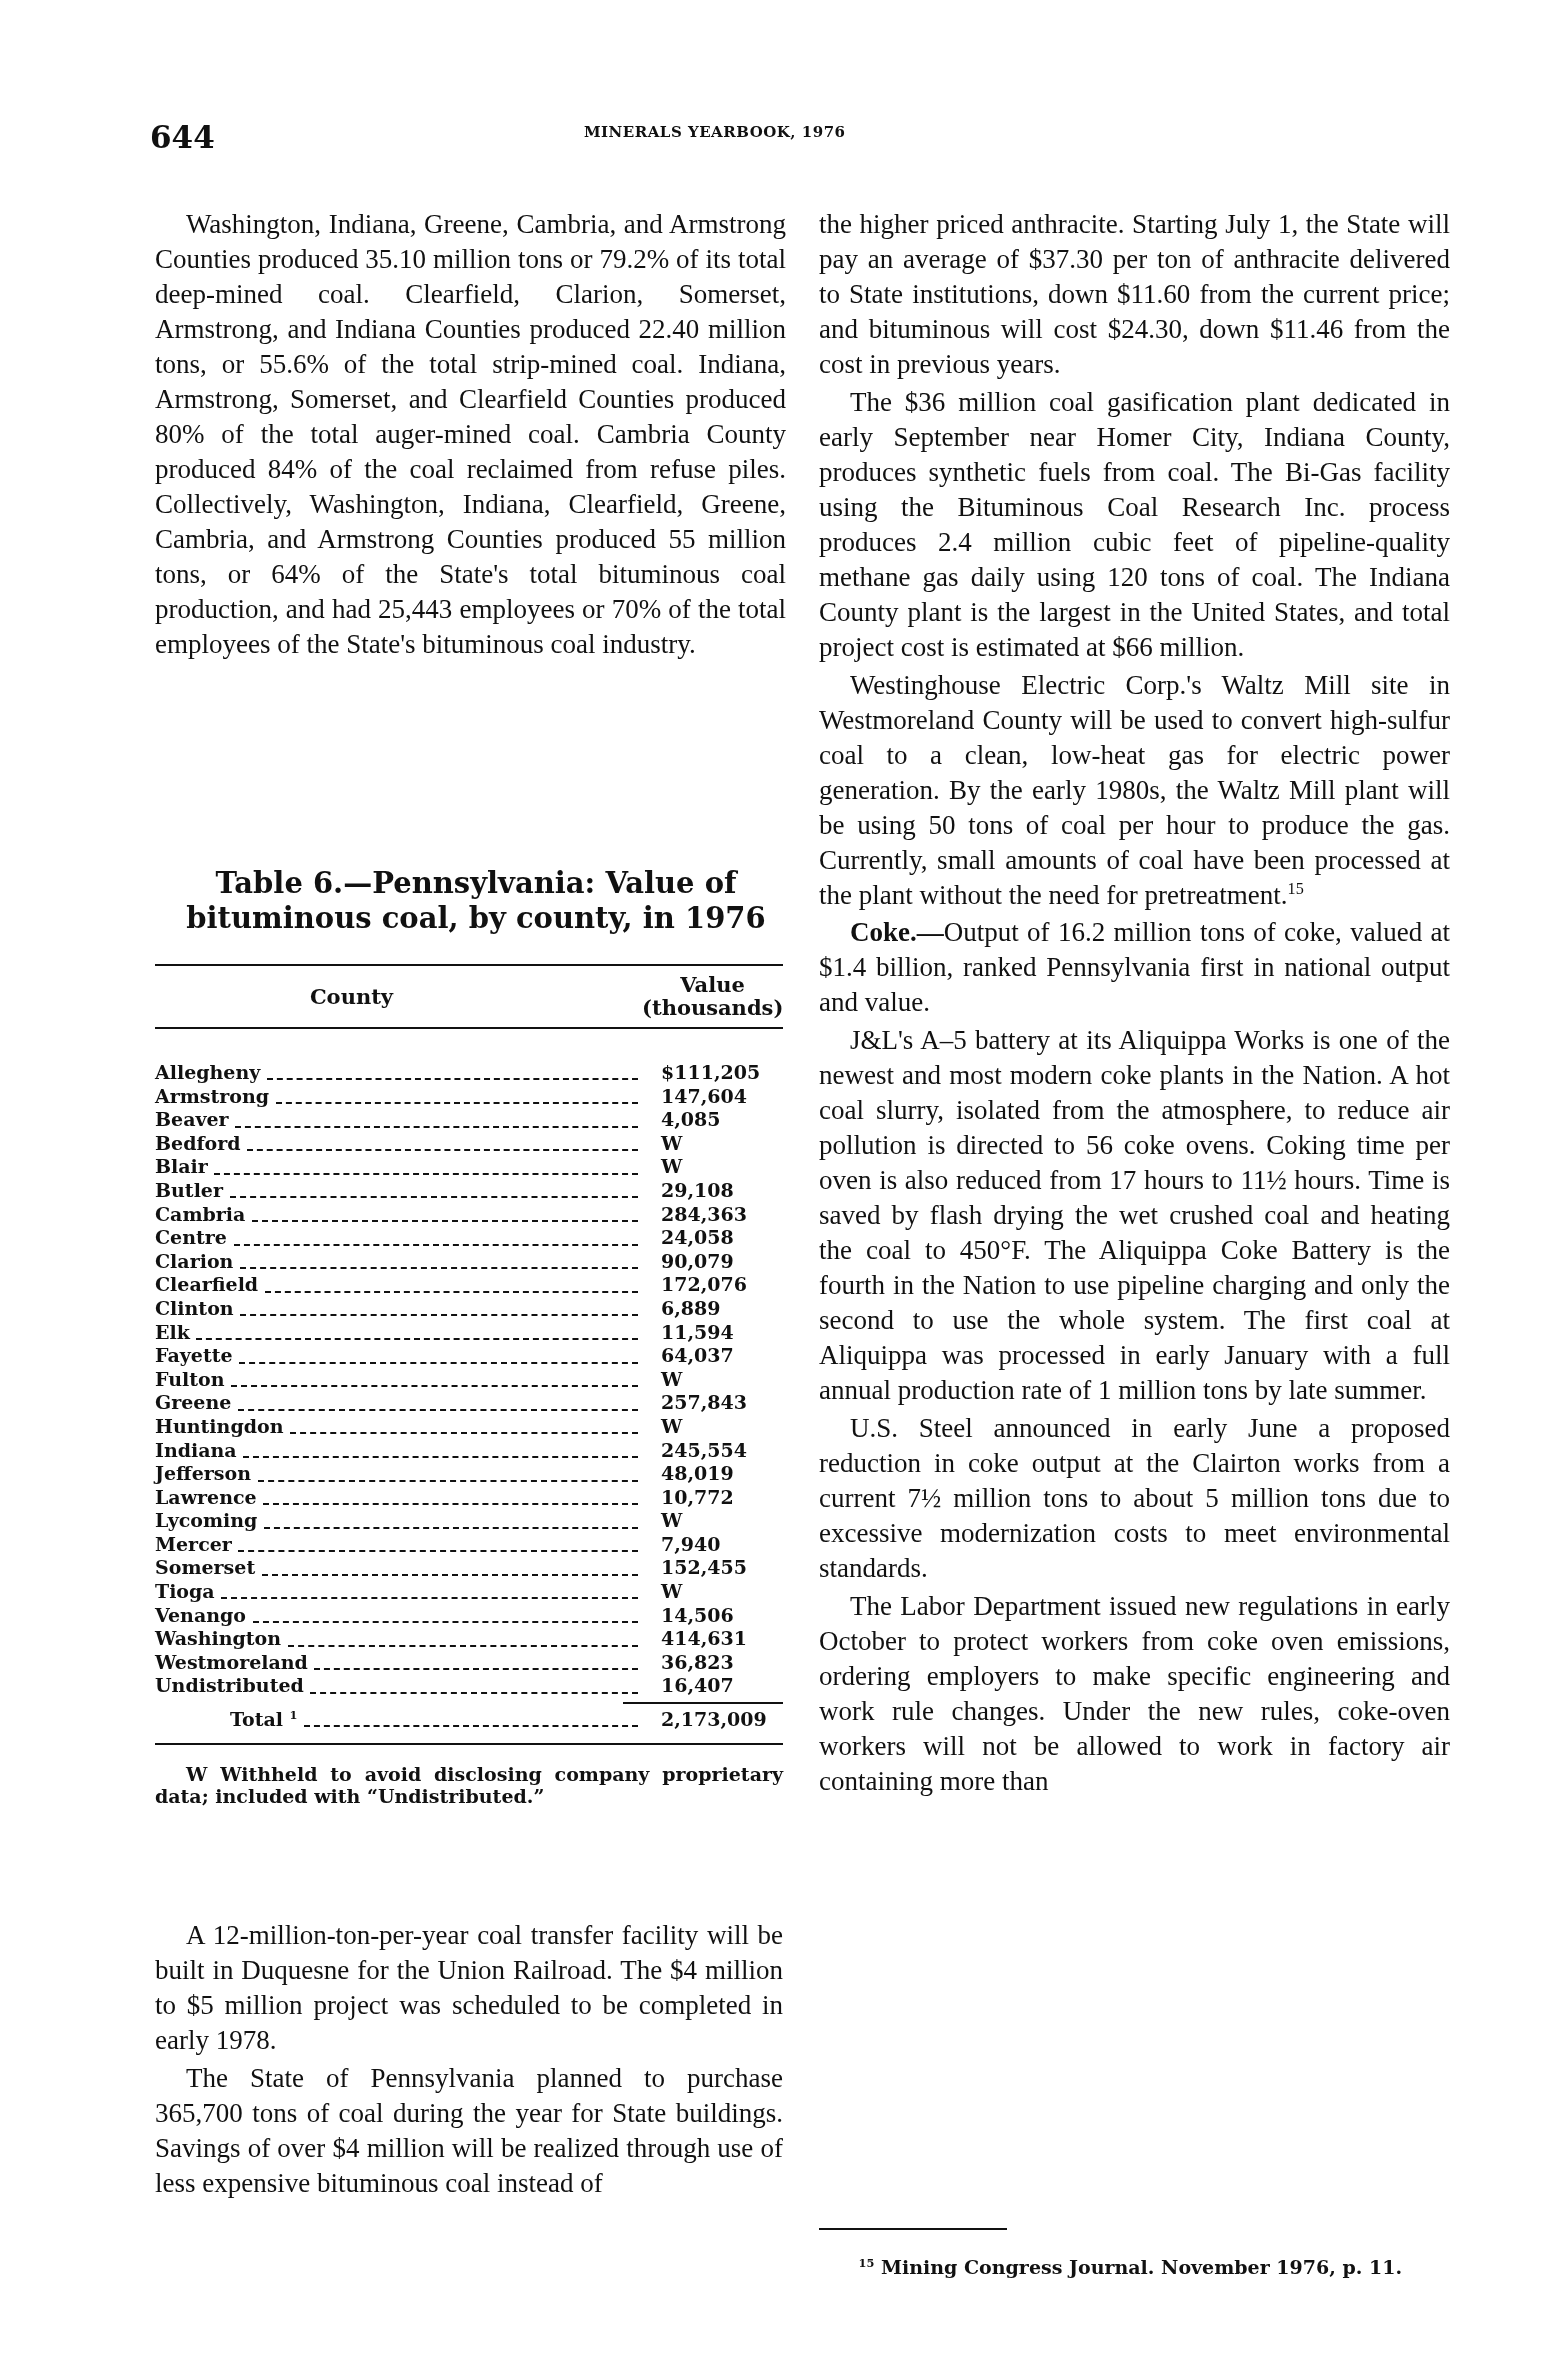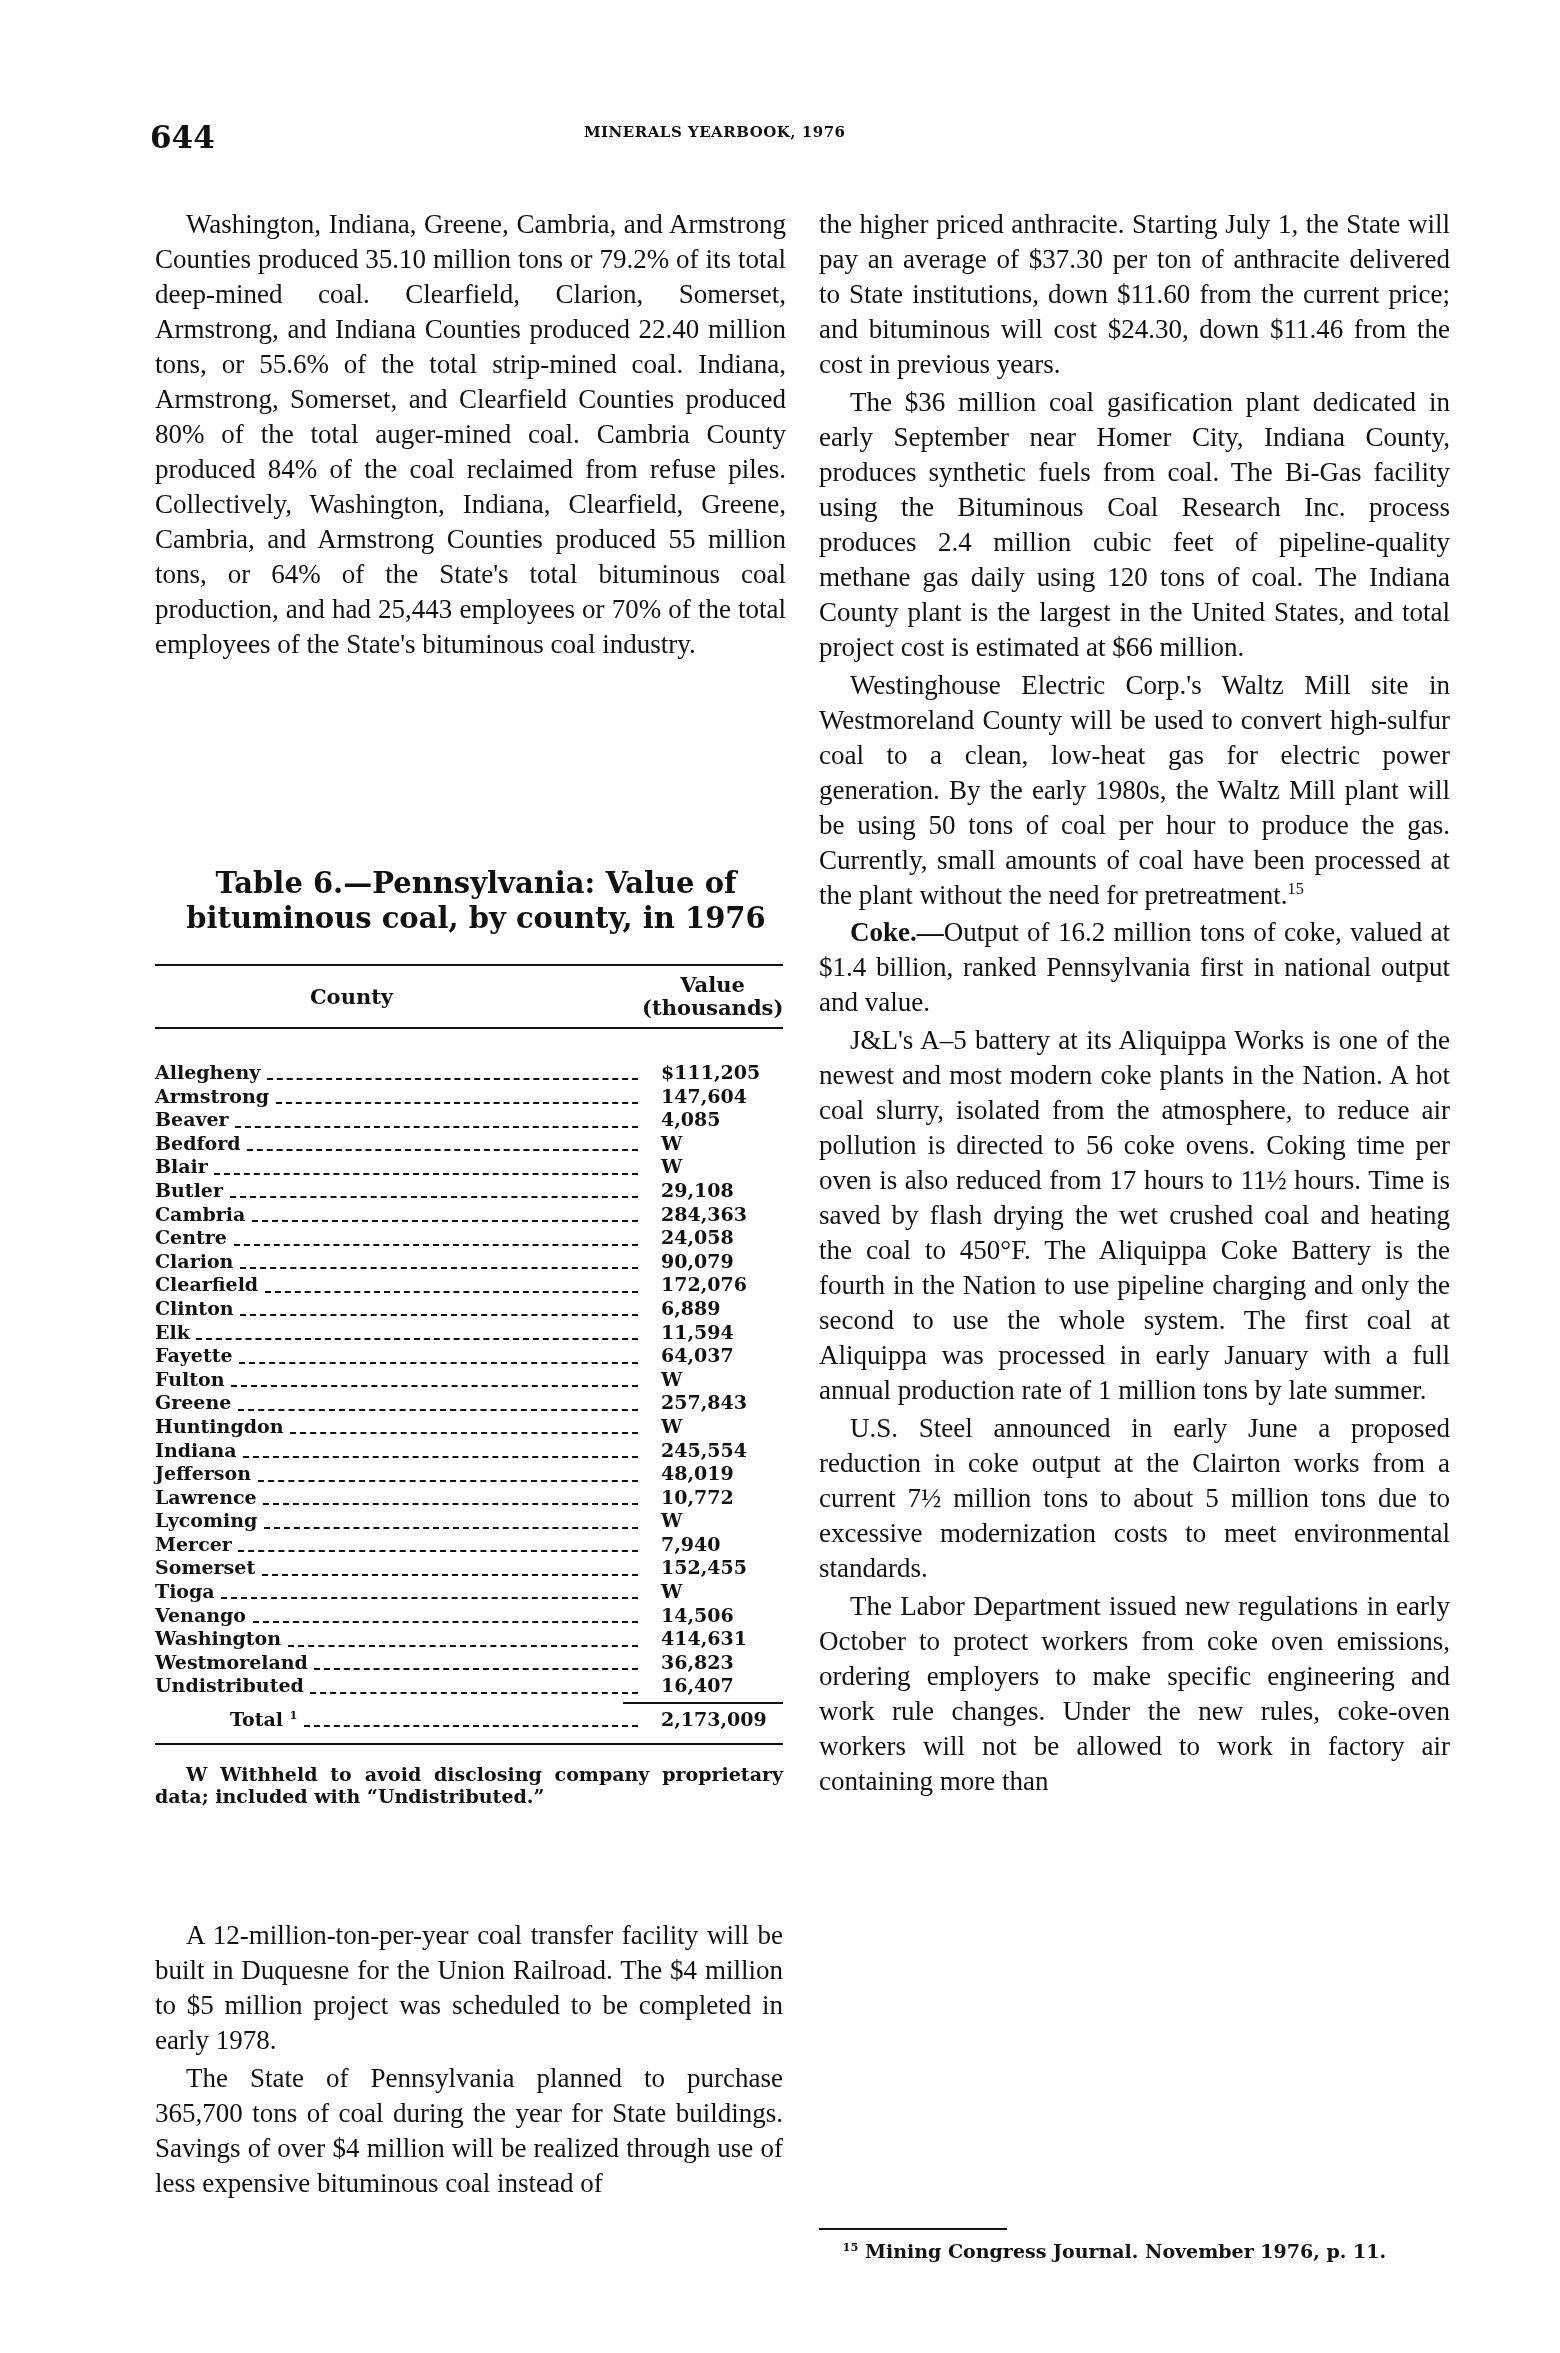--- a/index.html
+++ b/index.html
@@ -33,21 +33,21 @@
   #table6 .foot-rule { border-top: 2.8px solid #111; margin-top: 12.2px; }
   #table6 .notes { font-size: 19px; line-height: 21.7px; margin-top: 19px; text-align: justify; }
   #table6 .notes p { margin: 0; text-indent: 31px; }
   sup { font-size: 60%; vertical-align: super; line-height: 0; }
 
   #col-left-lower { position: absolute; left: 155px; top: 1918px; width: 628px; font-size: 27px; line-height: 35px; text-align: justify; }
   #col-left-lower p { margin: 0 0 2.8px 0; text-indent: 31px; }
 
   #footnote-rule { position: absolute; left: 819px; top: 2228px; width: 188px; border-top: 2.4px solid #111; }
   #footnote-15 { position: absolute; left: 819px; top: 2241px; width: 631px; font-size: 19px; line-height: 21.7px; text-align: justify; }
-  #footnote-15 p { margin: 0; text-indent: 23.5px; }
+  #footnote-15 p { margin: 16px; text-indent: 23.5px; }
 </style>
 </head>
 <body>
 
 <div id="page-number" class="slab">644</div>
 <div id="running-head" class="slab">MINERALS YEARBOOK, 1976</div>
 
 <div id="col-left" class="col serif">
   <p>Washington, Indiana, Greene, Cambria, and Armstrong Counties produced 35.10 million tons or 79.2% of its total deep-mined coal. Clearfield, Clarion, Somerset, Armstrong, and Indiana Counties produced 22.40 million tons, or 55.6% of the total strip-mined coal. Indiana, Armstrong, Somerset, and Clearfield Counties produced 80% of the total auger-mined coal. Cambria County produced 84% of the coal reclaimed from refuse piles. Collectively, Washington, Indiana, Clearfield, Greene, Cambria, and Armstrong Counties produced 55 million tons, or 64% of the State's total bituminous coal production, and had 25,443 employees or 70% of the total employees of the State's bituminous coal industry.</p>
 </div>

